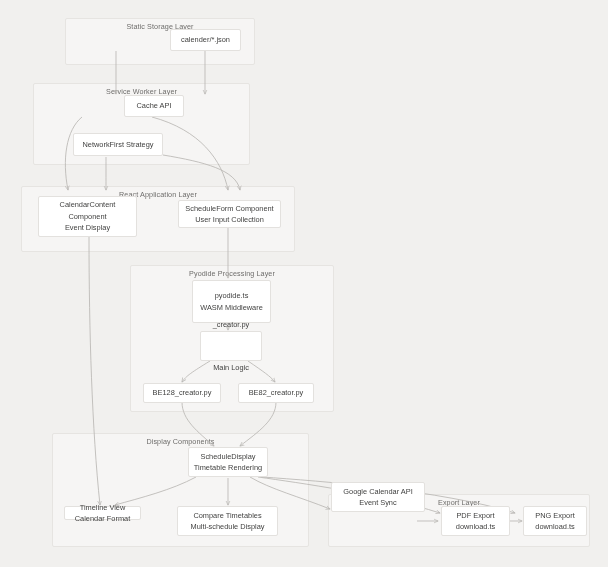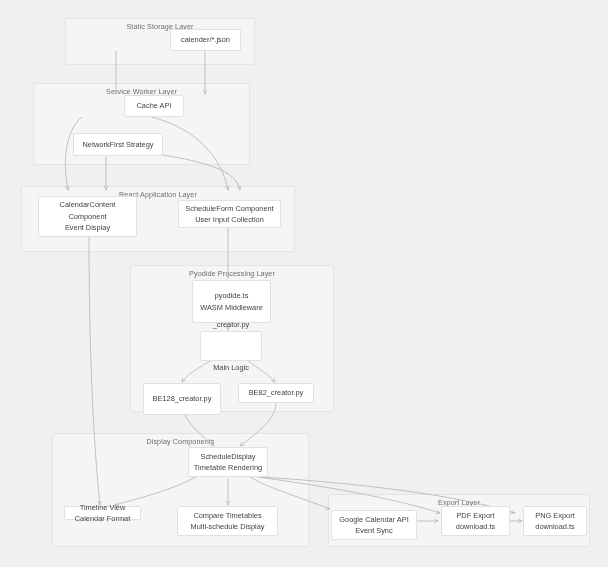--- a/index.html
+++ b/index.html
@@ -143,21 +143,21 @@
   <div class="node" style="left:192px;top:280px;width:79px;height:43px;">
     <span class="ln">pyodide.ts</span>
     <span class="ln">WASM Middleware</span>
   </div>
 
   <div class="node" style="left:200px;top:331px;width:62px;height:30px;gap:32px;">
     <span class="ln">_creator.py</span>
     <span class="ln">Main Logic</span>
   </div>
 
-  <div class="node" style="left:143px;top:383px;width:78px;height:32px;">
+  <div class="node" style="left:143px;top:383px;width:78px;height:20px;">
     <span class="ln">BE128_creator.py</span>
   </div>
 
   <div class="node" style="left:238px;top:383px;width:76px;height:20px;">
     <span class="ln">BE82_creator.py</span>
   </div>
 
   <div class="node" style="left:188px;top:447px;width:80px;height:30px;">
     <span class="ln">ScheduleDisplay</span>
     <span class="ln">Timetable Rendering</span>
@@ -166,21 +166,21 @@
   <div class="node" style="left:64px;top:506px;width:77px;height:14px;">
     <span class="ln">Timeline View</span>
     <span class="ln">Calendar Format</span>
   </div>
 
   <div class="node" style="left:177px;top:506px;width:101px;height:30px;">
     <span class="ln">Compare Timetables</span>
     <span class="ln">Multi-schedule Display</span>
   </div>
 
-  <div class="node" style="left:331px;top:510px;width:86px;height:30px;">
+  <div class="node" style="left:331px;top:482px;width:94px;height:30px;">
     <span class="ln">Google Calendar API</span>
     <span class="ln">Event Sync</span>
   </div>
 
   <div class="node" style="left:441px;top:506px;width:69px;height:30px;">
     <span class="ln">PDF Export</span>
     <span class="ln">download.ts</span>
   </div>
 
   <div class="node" style="left:523px;top:506px;width:64px;height:30px;">

